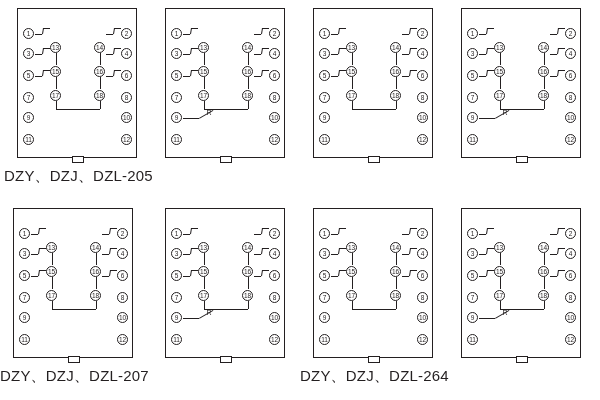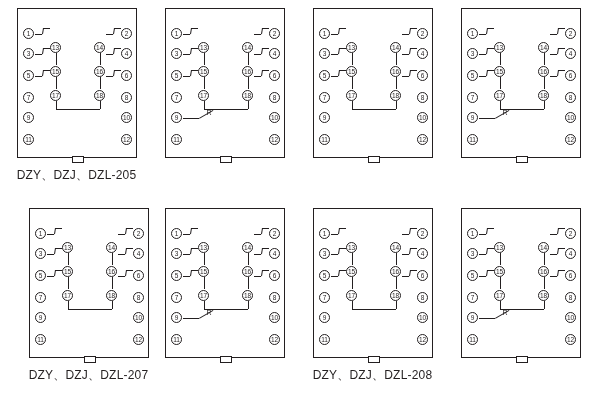--- a/index.html
+++ b/index.html
@@ -28,21 +28,21 @@
     width: 120px;
     height: 150px;
     margin: 0 auto;
     border: 1px solid #231f20;
     background: #ffffff;
     box-sizing: border-box;
   }
   .caption {
     margin-top: 9px;
     text-align: center;
-    font-size: 12px;
+    font-size: 15px;
     letter-spacing: 0.2px;
     white-space: nowrap;
     color: #231f20;
   }
   .term {
     position: absolute;
     width: 11px;
     height: 11px;
     margin-left: -5.5px;
     margin-top: -5.5px;
@@ -279,21 +279,21 @@
         <div class="diag" style="left: 95px; top: 67px; width: 6.08276px; transform: rotate(-80.5377deg);"></div>
         <div class="wire v" style="left: 38px; top: 92px; height: 8px;"></div>
         <div class="wire v" style="left: 82px; top: 92px; height: 8px;"></div>
         <div class="wire h" style="left: 38px; top: 100px; width: 44px;"></div>
         <div class="wire h" style="left: 17px; top: 109px; width: 16px;"></div>
         <div class="diag" style="left: 33px; top: 109px; width: 16px; transform: rotate(-30deg);"></div>
         <div class="coil-label" style="left: 41px; top: 100px;">R</div>
         <div class="pin" style="left: 60px; top: 150px;"></div>
       </div>
     </div>
-    <div class="cell" style="left: 16px; top: 208px;">
+    <div class="cell" style="left: 0; top: 208px;">
       <div class="panel">
         <div class="term" style="left: 11px; top: 24px;">1</div>
         <div class="term" style="left: 11px; top: 44px;">3</div>
         <div class="term" style="left: 11px; top: 66px;">5</div>
         <div class="term" style="left: 11px; top: 88px;">7</div>
         <div class="term" style="left: 11px; top: 108px;">9</div>
         <div class="term" style="left: 11px; top: 130px;">11</div>
         <div class="term" style="left: 109px; top: 24px;">2</div>
         <div class="term" style="left: 109px; top: 44px;">4</div>
         <div class="term" style="left: 109px; top: 66px;">6</div>
@@ -426,21 +426,21 @@
         <div class="wire h" style="left: 25px; top: 61px; width: 7px;"></div>
         <div class="diag" style="left: 24px; top: 67px; width: 6.08276px; transform: rotate(-80.5377deg);"></div>
         <div class="wire h" style="left: 88px; top: 67px; width: 7px;"></div>
         <div class="wire h" style="left: 96px; top: 61px; width: 7px;"></div>
         <div class="diag" style="left: 95px; top: 67px; width: 6.08276px; transform: rotate(-80.5377deg);"></div>
         <div class="wire v" style="left: 38px; top: 92px; height: 8px;"></div>
         <div class="wire v" style="left: 82px; top: 92px; height: 8px;"></div>
         <div class="wire h" style="left: 38px; top: 100px; width: 44px;"></div>
         <div class="pin" style="left: 60px; top: 150px;"></div>
       </div>
-      <div class="caption">DZY、DZJ、DZL-208</div>
+      <div class="caption">DZY、DZJ、DZL-264</div>
     </div>
     <div class="cell" style="left: 448px; top: 208px;">
       <div class="panel">
         <div class="term" style="left: 11px; top: 24px;">1</div>
         <div class="term" style="left: 11px; top: 44px;">3</div>
         <div class="term" style="left: 11px; top: 66px;">5</div>
         <div class="term" style="left: 11px; top: 88px;">7</div>
         <div class="term" style="left: 11px; top: 108px;">9</div>
         <div class="term" style="left: 11px; top: 130px;">11</div>
         <div class="term" style="left: 109px; top: 24px;">2</div>

